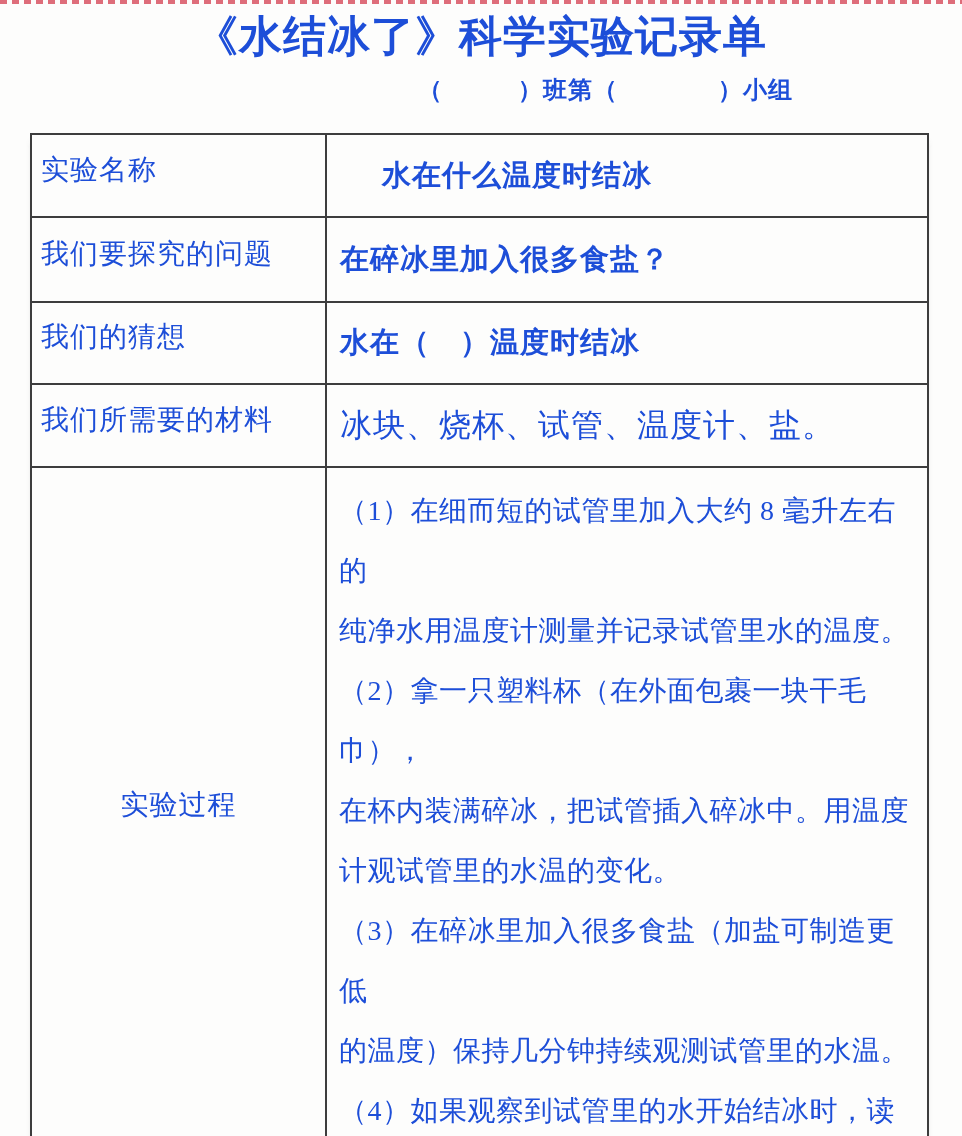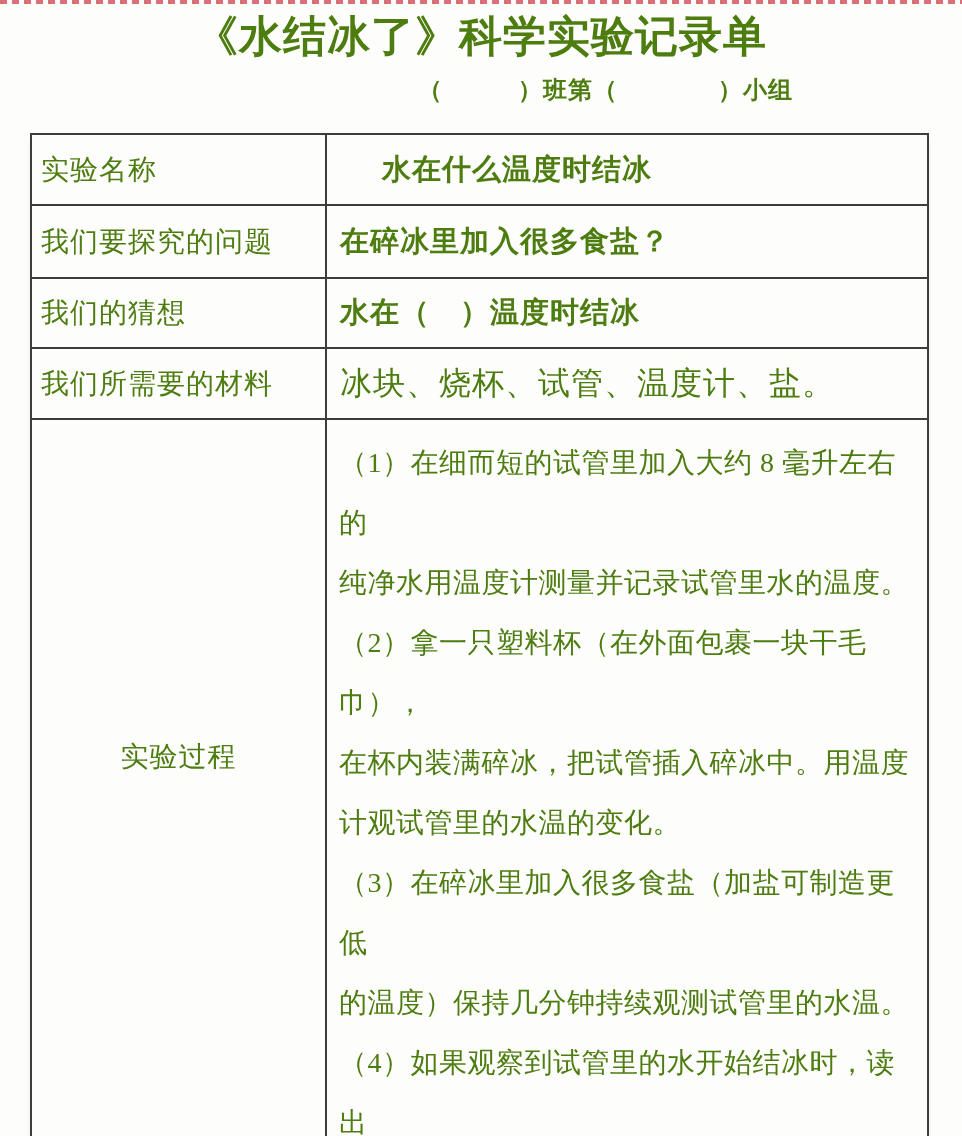--- a/index.html
+++ b/index.html
@@ -7,21 +7,21 @@
     padding: 0;
     background: #f6f5f4;
   }
   .page {
     position: relative;
     width: 962px;
     height: 1136px;
     background: #fdfdfc;
     overflow: hidden;
     font-family: "Liberation Serif", "DejaVu Serif", serif;
-    color: #4d7c0f;
+    color: #1d4ed8;
   }
   .top-dashed-line {
     position: absolute;
     top: 0;
     left: 0;
     width: 962px;
     height: 4px;
     background: repeating-linear-gradient(
       90deg,
       #de6d7a 0px, #de6d7a 7px,
@@ -60,21 +60,21 @@
   }
   table.record-table td {
     border: 2px solid #3d3d3d;
     vertical-align: middle;
     overflow: hidden;
   }
   col.c-label { width: 295px; }
   col.c-value { width: 602px; }
 
   td.label-cell {
-    padding: 0 4px 0 9px;
+    padding: 0 4px 12px 9px;
     font-size: 28px;
     letter-spacing: 1px;
   }
   td.label-cell.centered {
     text-align: center;
     padding: 0 0 120px 0;
   }
   td.value-cell {
     padding: 0 6px 0 13px;
     font-size: 32px;

